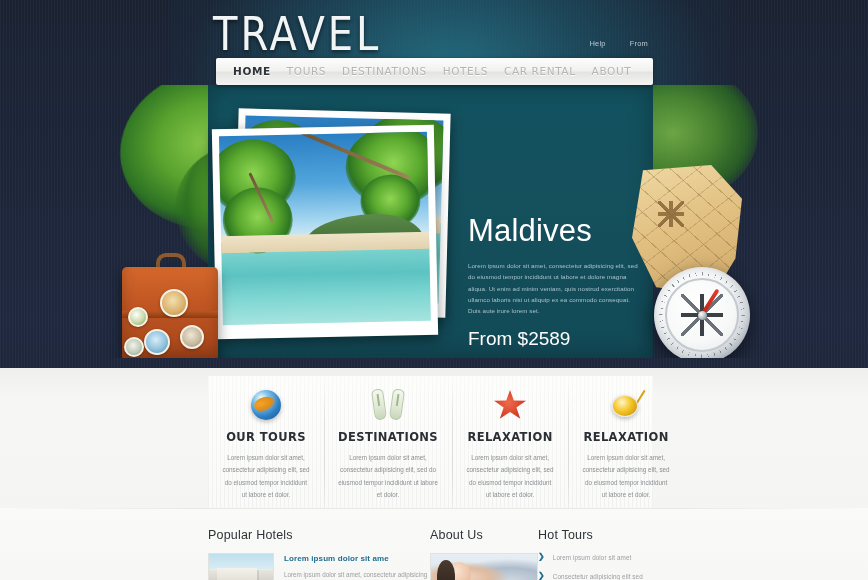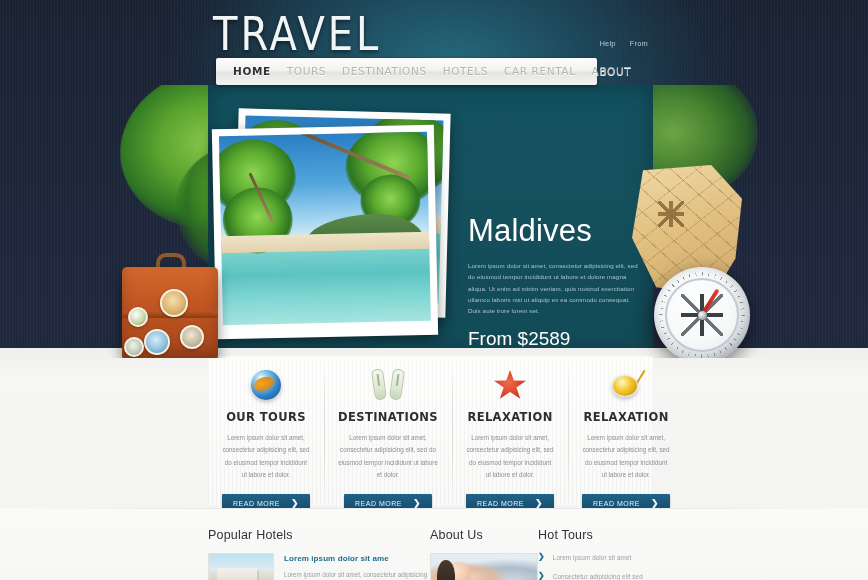--- a/index.html
+++ b/index.html
@@ -64,27 +64,28 @@
   .toplinks {
     position: absolute;
     right: 220px; top: 39px;
     display: flex; gap: 14px;
   }
   .toplinks a {
     font-size: 7.5px;
     color: #b9c7ce;
     text-decoration: none;
     letter-spacing: .2px;
+    margin-left: 10px;
   }
 
   
   .nav {
     position: absolute;
     left: 216px; top: 58px;
-    width: 381px; height: 27px;
+    width: 437px; height: 27px;
     background: linear-gradient(180deg, #fdfdfd 0%, #f1f1f0 48%, #e3e3e1 52%, #f4f4f3 100%);
     border-radius: 2px;
     box-shadow: 0 1px 4px rgba(0,0,0,0.4);
     display: flex;
     align-items: center;
     padding-left: 10px;
     gap: 2px;
   }
   .nav a {
     font-family: "DejaVu Sans", sans-serif;
@@ -352,21 +353,21 @@
   .hero-price {
     font-size: 19px;
     color: #ffffff;
     font-weight: 400;
     margin-bottom: 14px;
   }
 
   
   .features-wrap {
     position: absolute;
-    left: 0; top: 348px; width: 868px; height: 166px;
+    left: 0; top: 368px; width: 868px; height: 166px;
     background: linear-gradient(180deg, #efefed 0%, #f6f6f4 18%, #f4f4f2 100%);
   }
   .features-panel {
     position: absolute;
     left: 208px; top: 8px;
     width: 445px; height: 150px;
     background:
       repeating-linear-gradient(90deg,
         rgba(0,0,0,0.013) 0px, rgba(0,0,0,0.013) 1px,
         rgba(255,255,255,0.6) 1px, rgba(255,255,255,0.6) 4px),

